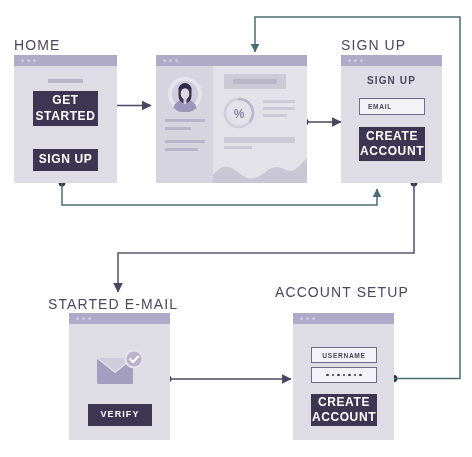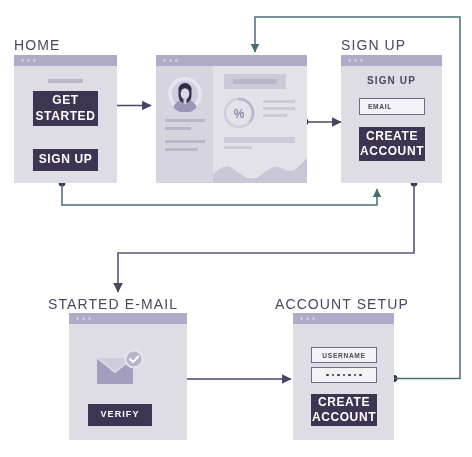--- a/index.html
+++ b/index.html
@@ -210,42 +210,42 @@
       <span class="dot3" style="left:13px;"></span>
       <span class="dot3" style="left:19px;"></span>
     </div>
     <div style="position:absolute;left:0;top:20px;width:101px;text-align:center;font-size:10px;font-weight:bold;letter-spacing:1.1px;color:#4c4660;">SIGN UP</div>
     <div class="field" style="left:18px;top:43px;width:66px;height:17px;">EMAIL</div>
     <div class="btn" style="left:18px;top:72px;width:66px;height:34px;">CREATE ACCOUNT</div>
   </div>
 
   <div class="sec-title" style="left:48px;top:296px;width:120px;">STARTED E-MAIL</div>
 
-  <div class="card" style="left:69px;top:313px;width:118px;height:127px;">
+  <div class="card" style="left:69px;top:313px;width:101px;height:127px;">
     <div class="card-head">
       <span class="dot3" style="left:7px;"></span>
       <span class="dot3" style="left:13px;"></span>
       <span class="dot3" style="left:19px;"></span>
     </div>
 
     <div style="position:absolute;left:26px;top:37px;width:52px;height:40px;">
       <svg width="52" height="40" viewBox="0 0 52 40">
         <rect x="2" y="8" width="36" height="26" rx="1.5" fill="#a39dbe"></rect>
         <path d="M2,8 L20,23 L38,8 Z" fill="#cfccdb"></path>
         <path d="M2,8 L20,22 L38,8" fill="none" stroke="#e0dee7" stroke-width="1.4"></path>
         <circle cx="39" cy="9" r="9.5" fill="#e6e4ec"></circle>
         <circle cx="39" cy="9" r="7.6" fill="#b9b4cc"></circle>
         <path d="M35.2,9.2 l2.8,2.9 l5.2,-5.6" fill="none" stroke="#ffffff" stroke-width="2.1" stroke-linecap="round" stroke-linejoin="round"></path>
       </svg>
     </div>
 
     <div class="btn" style="left:19px;top:91px;width:64px;height:22px;font-size:9px;letter-spacing:1.1px;">VERIFY</div>
   </div>
 
-  <div class="sec-title" style="left:275px;top:296px;width:140px;">ACCOUNT SETUP</div>
+  <div class="sec-title" style="left:275px;top:284px;width:140px;">ACCOUNT SETUP</div>
 
   <div class="card" style="left:293px;top:313px;width:101px;height:127px;">
     <div class="card-head">
       <span class="dot3" style="left:7px;"></span>
       <span class="dot3" style="left:13px;"></span>
       <span class="dot3" style="left:19px;"></span>
     </div>
 
     <div class="field" style="left:18px;top:34px;width:66px;height:16px;justify-content:center;padding-left:0;">USERNAME</div>
 

